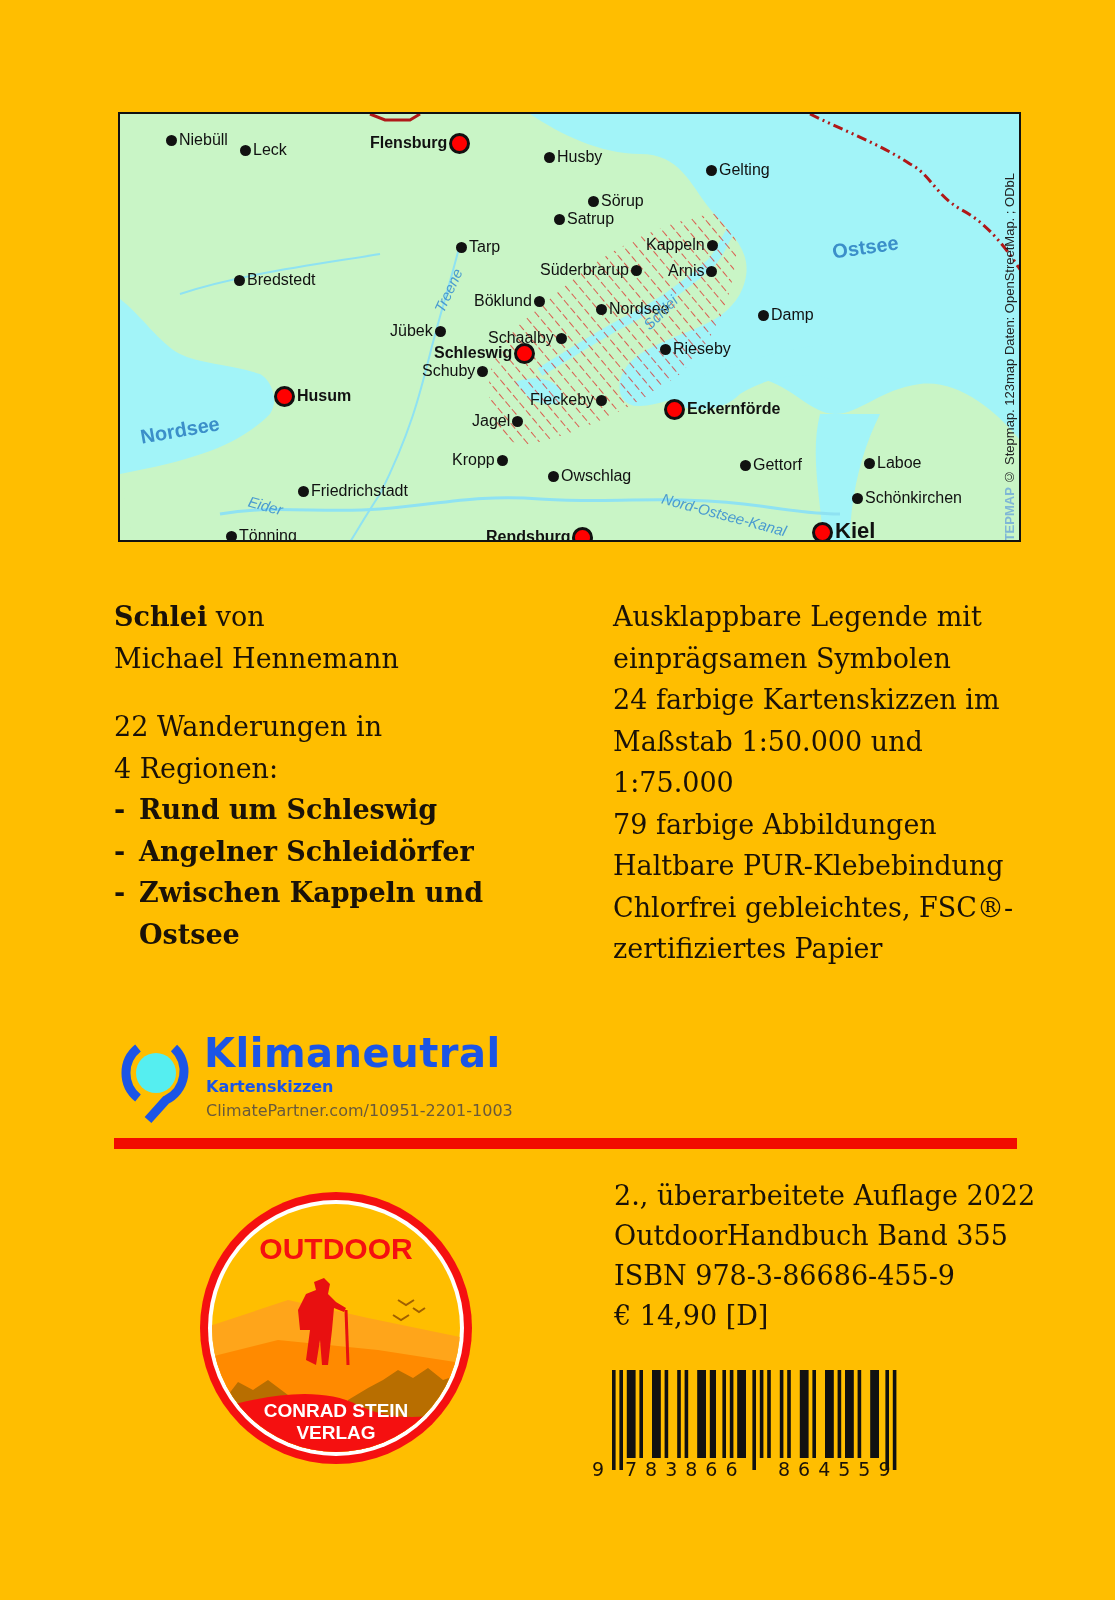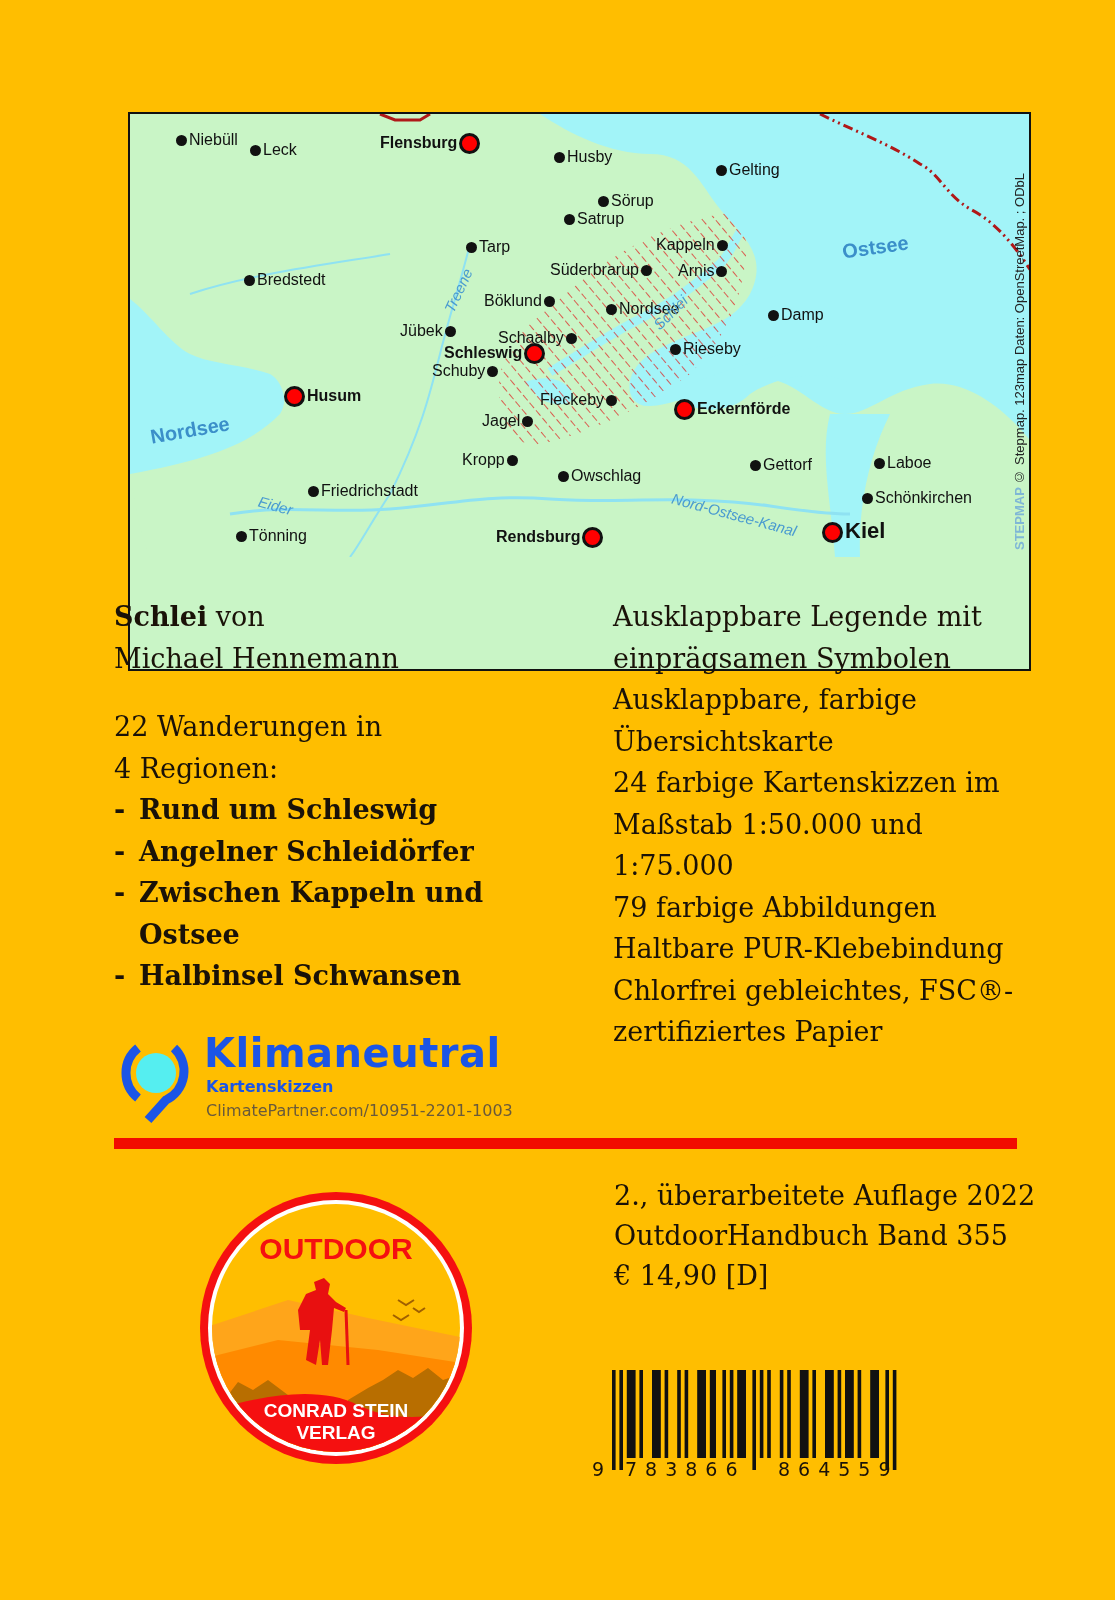--- a/index.html
+++ b/index.html
@@ -1,17 +1,17 @@
 <!DOCTYPE html>
 <html><head>
 <meta charset="utf-8">
 <style>
   html,body{margin:0;padding:0;}
   body{width:1115px;height:1600px;background:#FFBE00;position:relative;overflow:hidden;font-family:"DejaVu Serif",serif;color:#1a1208;}
-  .map{position:absolute;left:128px;top:112px;width:903px;height:559px;border:2px solid #111;background:#c9f5c6;overflow:hidden;box-sizing:border-box;}
+  .map{position:absolute;left:118px;top:112px;width:903px;height:430px;border:2px solid #111;background:#c9f5c6;overflow:hidden;box-sizing:border-box;}
   .map svg{position:absolute;left:0;top:0;}
   .place{position:absolute;font-family:"Liberation Sans",sans-serif;font-size:16px;color:#111;white-space:nowrap;line-height:18px;}
   .place .dot{display:inline-block;width:11px;height:11px;border-radius:50%;background:#111;vertical-align:middle;margin:0 2px;}
   .place.city{font-weight:bold;}
   .place .rdot{display:inline-block;width:15px;height:15px;border-radius:50%;background:#f00;border:3px solid #111;vertical-align:middle;margin:0 2px;box-sizing:content-box;}
   .water-label{position:absolute;font-family:"Liberation Sans",sans-serif;color:#3b8fc9;font-weight:bold;font-size:20px;}
   .river-label{position:absolute;font-family:"Liberation Sans",sans-serif;color:#4a9bd0;font-size:15px;font-style:italic;}
   .credit{position:absolute;right:2px;top:8px;writing-mode:vertical-rl;transform:rotate(180deg);font-family:"Liberation Sans",sans-serif;font-size:13px;color:#222;height:428px;text-align:left;}
   .credit .brand{color:#7fb7d6;font-weight:bold;}
   .col-left{position:absolute;left:114px;top:596px;width:420px;font-size:27px;line-height:41.5px;}
@@ -117,31 +117,27 @@
 <div class="col-left">
   <div><span class="title">Schlei</span><span> von</span></div>
   <div>Michael Hennemann</div>
   <div class="spacer"></div>
   <div>22 Wanderungen in</div>
   <div>4 Regionen:</div>
   <ul>
     <li><span class="dash">-</span><span>Rund um Schleswig</span></li>
     <li><span class="dash">-</span><span>Angelner Schleidörfer</span></li>
     <li><span class="dash">-</span><span>Zwischen Kappeln und Ostsee</span></li>
-    <li><span class="dash">-</span><span>Halbinsel Schwansen</span></li>
   </ul>
 </div>
 
 <div class="col-right" id="features">
     <div class="feat"><svg class="tri" width="26" height="26" viewBox="0 0 26 26">
         <path d="M3,3 L23,13 L3,23 Z" fill="none" stroke="#1a1208" stroke-width="2"></path>
       </svg><span>Ausklappbare Legende mit einprägsamen Symbolen</span></div>
-    <div class="feat"><svg class="tri" width="26" height="26" viewBox="0 0 26 26">
-        <path d="M3,3 L23,13 L3,23 Z" fill="none" stroke="#1a1208" stroke-width="2"></path>
-      </svg><span>Ausklappbare, farbige Übersichtskarte</span></div>
     <div class="feat"><svg class="tri" width="26" height="26" viewBox="0 0 26 26">
         <path d="M3,3 L23,13 L3,23 Z" fill="none" stroke="#1a1208" stroke-width="2"></path>
       </svg><span>24 farbige Kartenskizzen im Maßstab 1:50.000 und 1:75.000</span></div>
     <div class="feat"><svg class="tri" width="26" height="26" viewBox="0 0 26 26">
         <path d="M3,3 L23,13 L3,23 Z" fill="none" stroke="#1a1208" stroke-width="2"></path>
       </svg><span>79 farbige Abbildungen</span></div>
     <div class="feat"><svg class="tri" width="26" height="26" viewBox="0 0 26 26">
         <path d="M3,3 L23,13 L3,23 Z" fill="none" stroke="#1a1208" stroke-width="2"></path>
       </svg><span>Haltbare PUR-Klebebindung</span></div>
     <div class="feat"><svg class="tri" width="26" height="26" viewBox="0 0 26 26">
@@ -185,20 +181,21 @@
     </g>
   </svg>
   <div class="badge-text" style="top:42px;font-size:30px;color:#f51010;">OUTDOOR</div>
   <div class="badge-text" style="top:210px;font-size:19px;color:#fff;">CONRAD STEIN</div>
   <div class="badge-text" style="top:232px;font-size:19px;color:#fff;">VERLAG</div>
 </div>
 
 <div class="pubinfo">
   <div>2., überarbeitete Auflage 2022</div>
   <div>OutdoorHandbuch Band 355</div>
+  <div>ISBN 978-3-86686-455-9</div>
   <div>€ 14,90 [D]</div>
 </div>
 
 <div class="barcode" id="barcode"><svg width="300" height="100">
       <rect x="0" y="0" width="3.6" height="100" fill="#111"></rect>
       <rect x="7.4" y="0" width="3.6" height="100" fill="#111"></rect>
       <rect x="14.8" y="0" width="8.8" height="88" fill="#111"></rect>
       <rect x="27.4" y="0" width="3.6" height="88" fill="#111"></rect>
       <rect x="40" y="0" width="8.8" height="88" fill="#111"></rect>
       <rect x="52.6" y="0" width="3.6" height="88" fill="#111"></rect>

